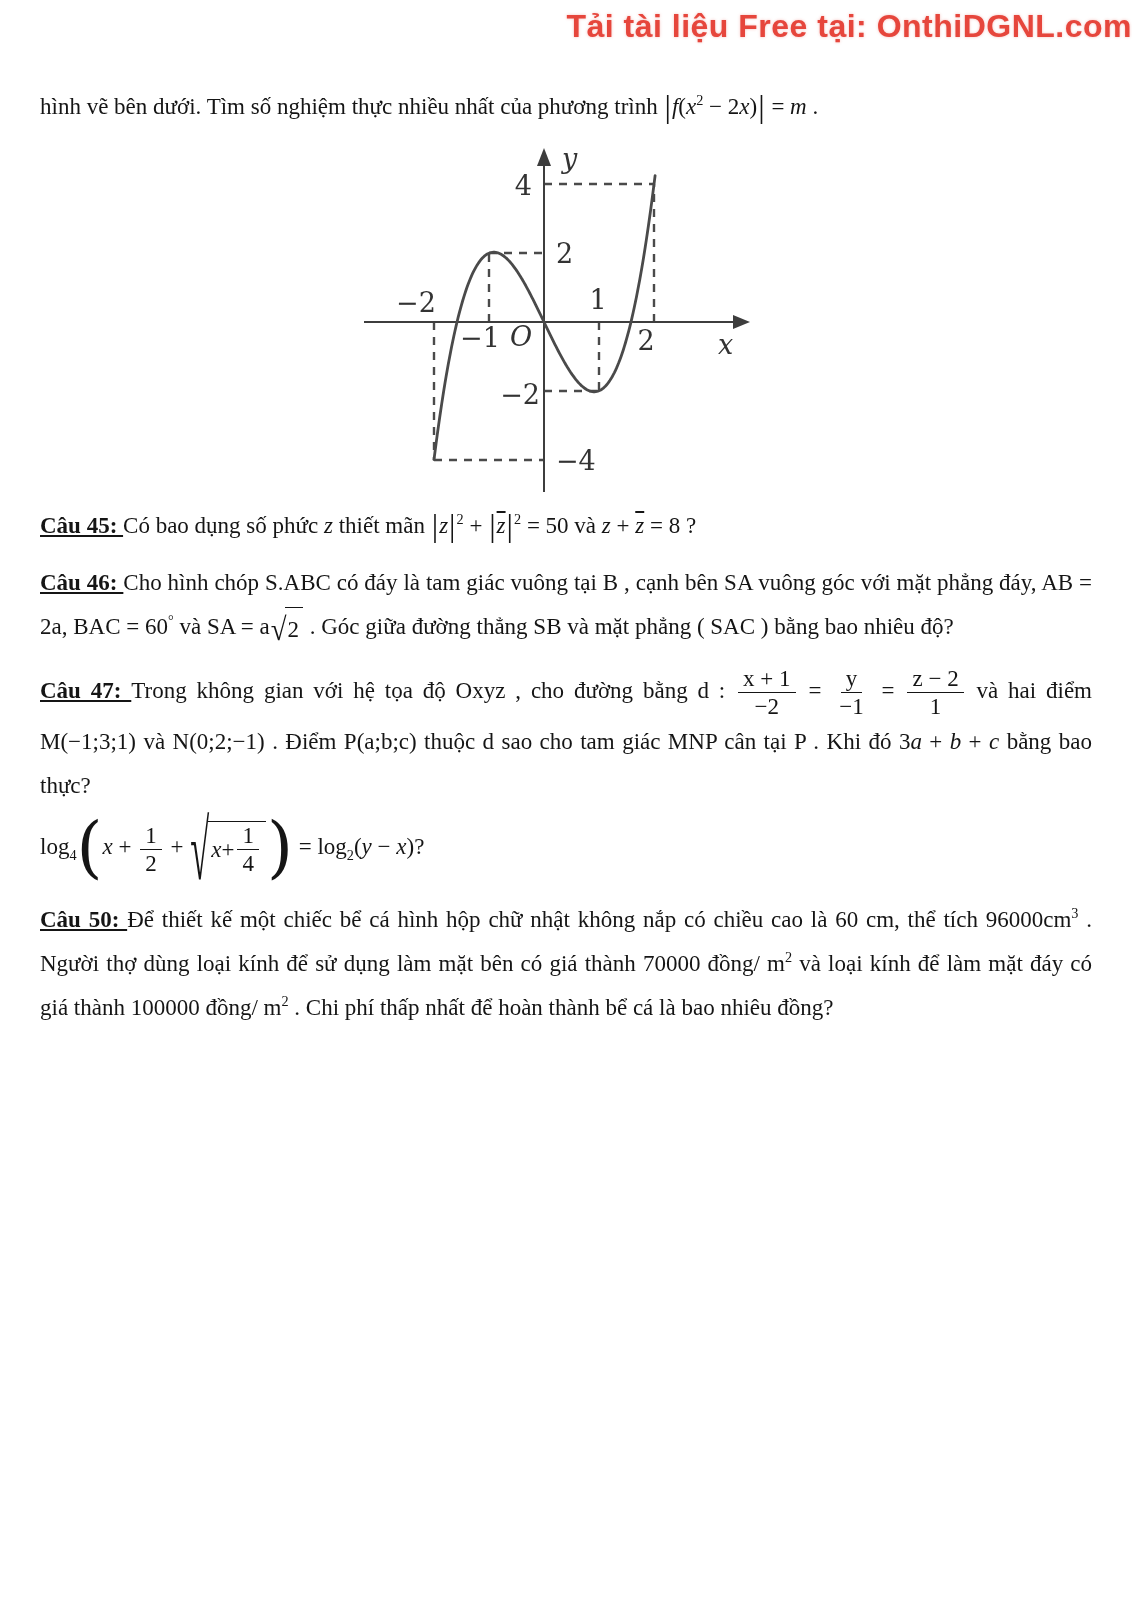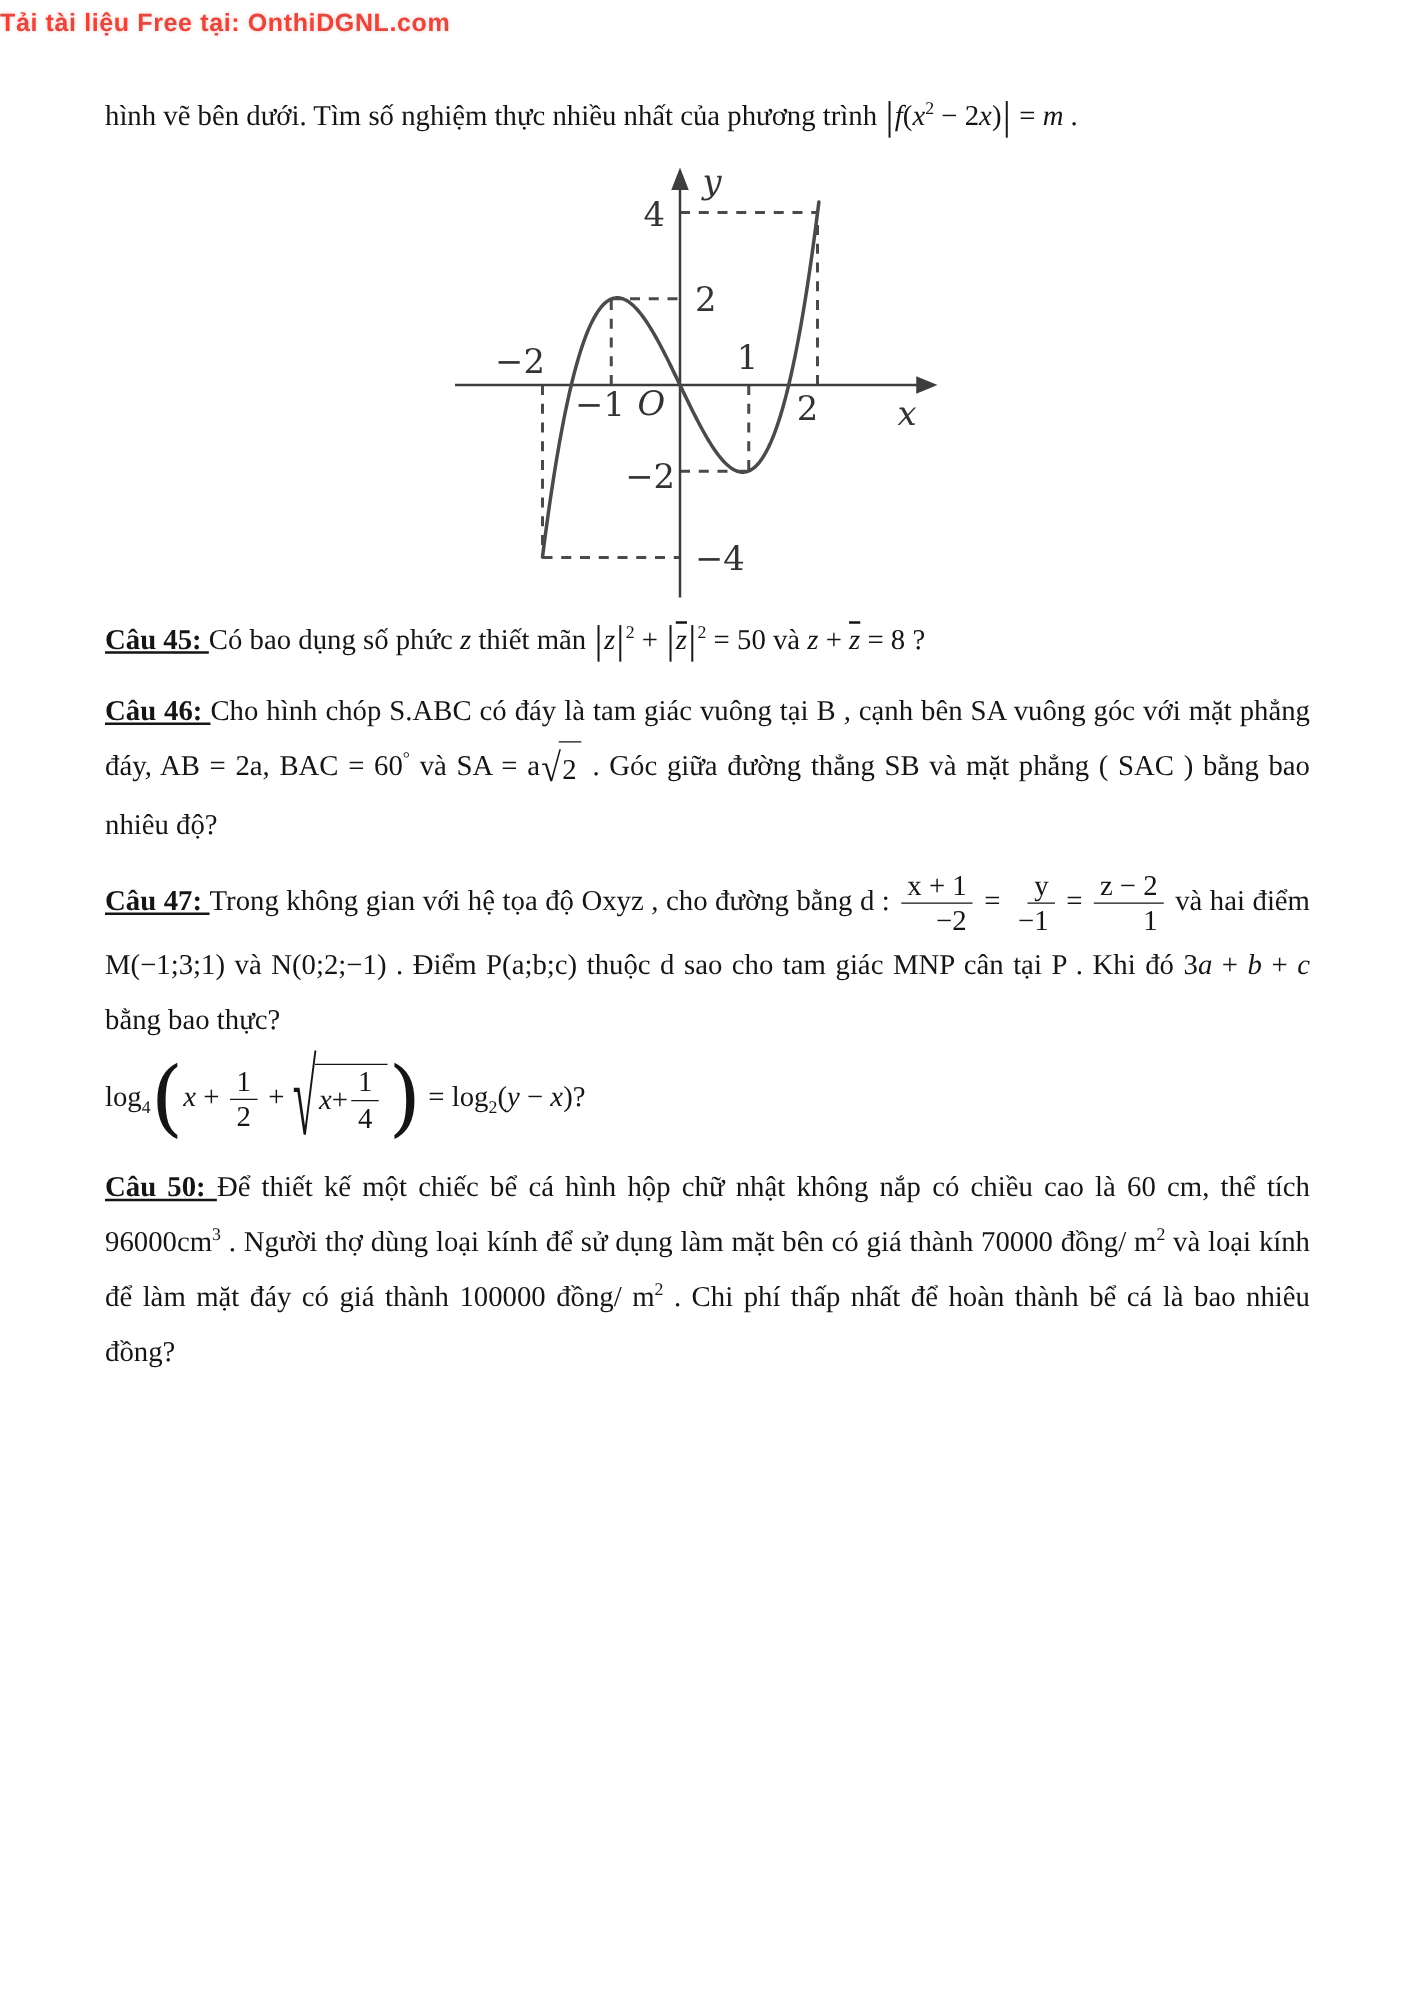--- a/index.html
+++ b/index.html
@@ -1,38 +1,38 @@
 <!DOCTYPE html>
 <html><head>
 <meta charset="utf-8">
 <style>
   html,body{margin:0;padding:0;background:#ffffff;}
   body{
     width:1132px;height:1600px;position:relative;overflow:hidden;
     font-family:"Liberation Serif","DejaVu Serif",serif;color:#151515;
   }
   .banner{
-    padding-top:8px;text-align:left;
+    padding-top:8px;text-align:right;
     font-family:"Liberation Sans","DejaVu Sans",sans-serif;
-    font-weight:bold;font-size:20px;letter-spacing:0.5px;
+    font-weight:bold;font-size:32px;letter-spacing:0.5px;
     text-shadow:0 0 3px rgba(230,70,60,0.35);
   }
-  .doc{margin:40px 84px 0;font-size:23px;line-height:1.92;text-align:justify;}
+  .doc{margin:40px 40px 0;font-size:23px;line-height:1.92;text-align:justify;}
   .para{margin:0 0 13px;}
   .para.stretch{text-align-last:justify;margin-bottom:4px;}
   .para.formula{text-align:left;margin:4px 0 20px;}
   b{font-weight:bold;text-decoration:underline;}
   i{font-style:italic;}
   sup{font-size:0.62em;vertical-align:super;line-height:0;}
   sub{font-size:0.62em;vertical-align:sub;line-height:0;}
   .ovl{font-style:italic;text-decoration:overline;}
   .tallbar{font-size:1.4em;font-weight:400;vertical-align:-0.1em;line-height:0;padding:0 1px;}
   .bigbr{font-size:1.5em;font-weight:400;vertical-align:-0.16em;line-height:0;}
   .bigp{font-size:2.9em;font-weight:300;vertical-align:middle;line-height:0;position:relative;top:-0.03em;font-family:"DejaVu Serif",serif;}
-  .frac{display:inline-flex;flex-direction:column;align-items:flex-end;vertical-align:middle;line-height:1.18;margin:0 3px;text-align:center;}
+  .frac{display:inline-flex;flex-direction:column;align-items:center;vertical-align:middle;line-height:1.18;margin:0 3px;text-align:center;}
   .frac .num{border-bottom:1.6px solid #151515;padding:0 5px;}
   .frac .den{padding:0 5px;}
   .sqrt{display:inline-flex;align-items:center;vertical-align:middle;margin:0 1px;}
   .sqrt::before{content:"\221A";font-size:1.25em;line-height:1;transform:scaleY(1.12);margin-right:-2px;}
   .sqrt .radicand{border-top:1.6px solid #151515;padding:0 4px 0 3px;display:inline-flex;align-items:center;}
   .sqrt.tall::before{font-size:1.5em;transform:scaleY(2.45) translateY(1px);transform-origin:55% 52%;margin-right:-1px;}
   .fig{width:420px;margin:10px auto 6px;}
   .fig svg{display:block;}
   .axis{stroke:#3d3d3d;stroke-width:2;}
   .dash{stroke:#4a4a4a;stroke-width:2.4;stroke-dasharray:8 7;}

